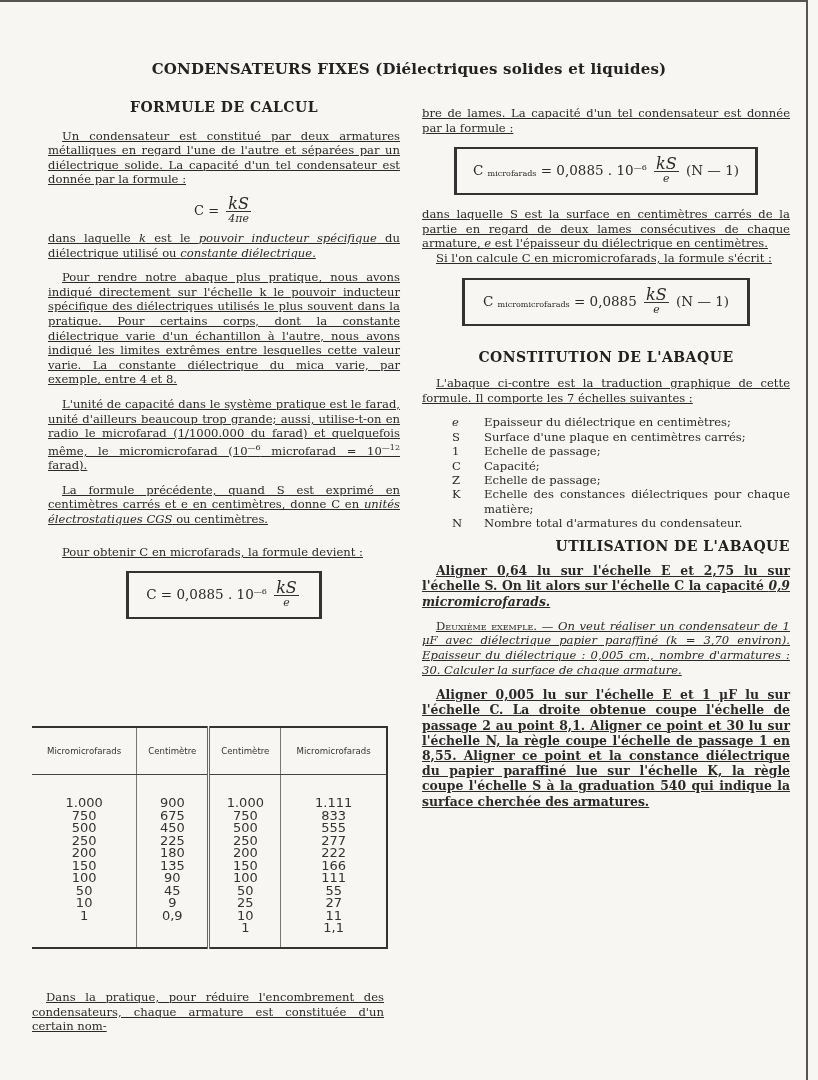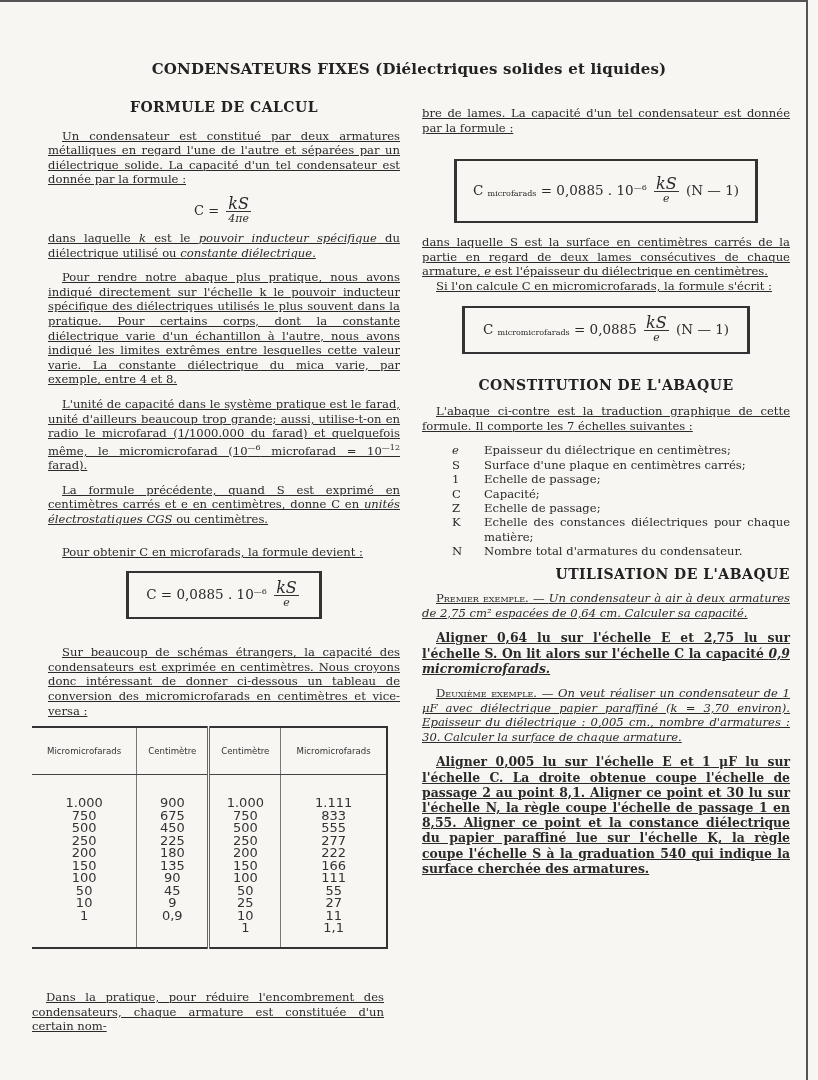--- a/index.html
+++ b/index.html
@@ -72,21 +72,20 @@
   </div>
   <p style="text-indent:0;"><span>dans laquelle </span><span class="it">k</span><span> est le </span><span class="it">pouvoir inducteur spécifique</span><span> du diélectrique utilisé ou </span><span class="it">constante diélectrique.</span></p>
   <p style="margin-top:10px;">Pour rendre notre abaque plus pratique, nous avons indiqué directement sur l'échelle k le pouvoir inducteur spécifique des diélectriques utilisés le plus souvent dans la pratique. Pour certains corps, dont la constante diélectrique varie d'un échantillon à l'autre, nous avons indiqué les limites extrêmes entre lesquelles cette valeur varie. La constante diélectrique du mica varie, par exemple, entre 4 et 8.</p>
   <p style="margin-top:10px;"><span>L'unité de capacité dans le système pratique est le farad, unité d'ailleurs beaucoup trop grande; aussi, utilise-t-on en radio le microfarad (1/1000.000 du farad) et quelquefois même, le micromicrofarad (10</span><span class="sup">—6</span><span> microfarad = 10</span><span class="sup">—12</span><span> farad).</span></p>
   <p style="margin-top:10px;"><span>La formule précédente, quand S est exprimé en centimètres carrés et e en centimètres, donne C en </span><span class="it">unités électrostatiques CGS</span><span> ou centimètres.</span></p>
   <p style="margin-top:18px;">Pour obtenir C en microfarads, la formule devient :</p>
   <div class="box" style="width:170px; margin:12px auto 0 auto; padding:8px 10px;">
     <span>C = 0,0885 . 10</span><span class="sup">—6</span>
     <span class="frac"><span class="num">kS</span><span class="den">e</span></span>
   </div>
-  <p style="margin-top:26px;">Sur beaucoup de schémas étrangers, la capacité des condensateurs est exprimée en centimètres. Nous croyons donc intéressant de donner ci-dessous un tableau de conversion des micromicrofarads en centimètres et vice-versa :</p>
 </div>
 
 <table class="conv">
   <thead>
     <tr>
       <th class="sep">Micromicrofarads</th>
       <th class="dbl">Centimètre</th>
       <th class="sep">Centimètre</th>
       <th>Micromicrofarads</th>
     </tr>
@@ -100,21 +99,21 @@
     </tr>
   </tbody>
 </table>
 
 <div class="col colL" style="top:990px;">
   <p>Dans la pratique, pour réduire l'encombrement des condensateurs, chaque armature est constituée d'un certain nom-</p>
 </div>
 
 <div class="col colR" style="top:106px;">
   <p style="text-indent:0;">bre de lames. La capacité d'un tel condensateur est donnée par la formule :</p>
-  <div class="box" style="width:278px; margin:24px auto 12px auto; padding:16px 10px;">
+  <div class="box" style="width:278px; margin:12px auto 12px auto; padding:8px 10px;">
     <span>C</span> <span class="sub-small">microfarads</span>
     <span>= 0,0885 . 10</span><span class="sup">—6</span>
     <span class="frac"><span class="num">kS</span><span class="den">e</span></span>
     <span>(N — 1)</span>
   </div>
   <p style="text-indent:0;"><span>dans laquelle S est la surface en centimètres carrés de la partie en regard de deux lames consécutives de chaque armature, </span><span class="it">e</span><span> est l'épaisseur du diélectrique en centimètres.</span></p>
   <p>Si l'on calcule C en micromicrofarads, la formule s'écrit :</p>
   <div class="box" style="width:258px; margin:12px auto 0 auto; padding:8px 12px;">
     <span>C</span> <span class="sub-small">micromicrofarads</span>
     <span>= 0,0885</span>
@@ -147,17 +146,16 @@
     <li>
         <span class="sym">K</span>
         <span>Echelle des constances diélectriques pour chaque matière;</span>
       </li>
     <li>
         <span class="sym">N</span>
         <span>Nombre total d'armatures du condensateur.</span>
       </li>
   </ul>
   <div class="h2" style="margin-top:8px; margin-bottom:10px;text-align:right;">UTILISATION DE L'ABAQUE</div>
-  <p><span class="smallcaps">Premier exemple.</span><span> — </span><span class="it">Un condensateur à air à deux armatures de 2,75 cm² espacées de 0,64 cm. Calculer sa capacité.</span></p>
   <p class="bold" style="margin-top:10px;"><span>Aligner 0,64 lu sur l'échelle E et 2,75 lu sur l'échelle S. On lit alors sur l'échelle C la capacité </span><span class="it">0,9 micromicrofarads.</span></p>
   <p style="margin-top:10px;"><span class="smallcaps">Deuxième exemple.</span><span> — </span><span class="it">On veut réaliser un condensateur de 1 μF avec diélectrique papier paraffiné (k = 3,70 environ). Epaisseur du diélectrique : 0,005 cm., nombre d'armatures : 30. Calculer la surface de chaque armature.</span></p>
   <p class="bold" style="margin-top:10px;">Aligner 0,005 lu sur l'échelle E et 1 μF lu sur l'échelle C. La droite obtenue coupe l'échelle de passage 2 au point 8,1. Aligner ce point et 30 lu sur l'échelle N, la règle coupe l'échelle de passage 1 en 8,55. Aligner ce point et la constance diélectrique du papier paraffiné lue sur l'échelle K, la règle coupe l'échelle S à la graduation 540 qui indique la surface cherchée des armatures.</p>
 </div>
 
 </body></html>

